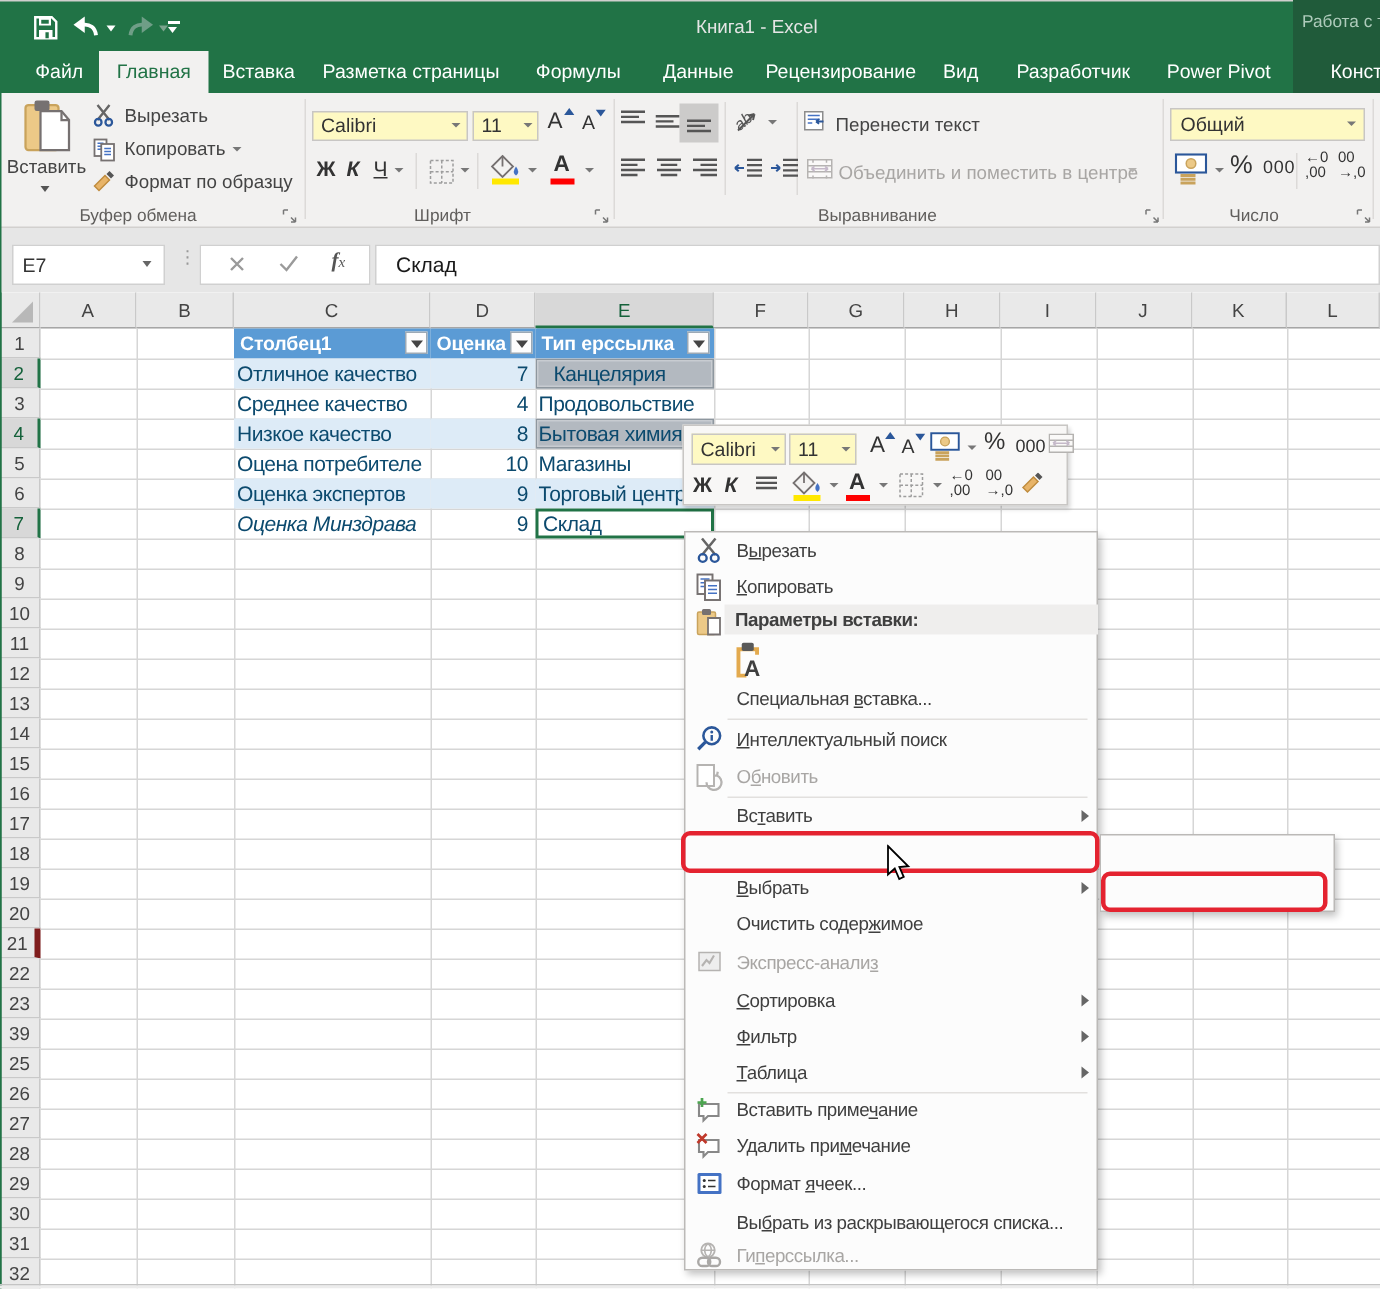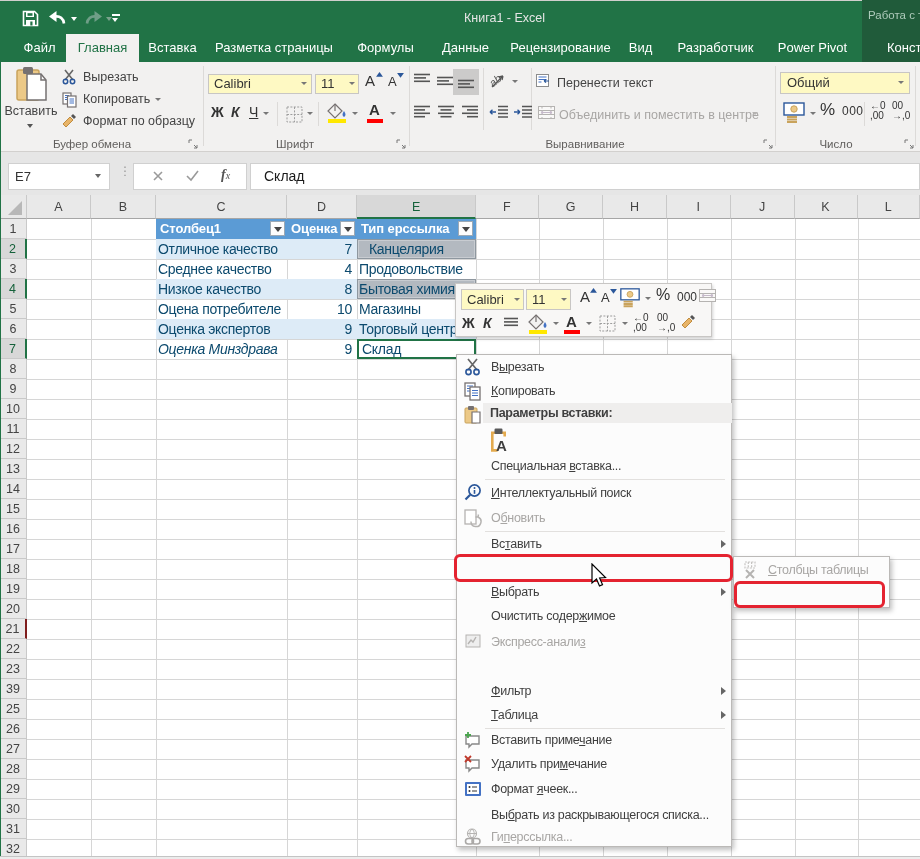--- a/index.html
+++ b/index.html
@@ -280,21 +280,21 @@
 <div class="rowhdr" style="top:224px;height:20px;border-right:1px solid #c9c9c9;line-height:20px">11</div>
 <div class="rowhdr" style="top:244px;height:20px;border-right:1px solid #c9c9c9;line-height:20px">12</div>
 <div class="rowhdr" style="top:264px;height:20px;border-right:1px solid #c9c9c9;line-height:20px">13</div>
 <div class="rowhdr" style="top:284px;height:20px;border-right:1px solid #c9c9c9;line-height:20px">14</div>
 <div class="rowhdr" style="top:304px;height:20px;border-right:1px solid #c9c9c9;line-height:20px">15</div>
 <div class="rowhdr" style="top:324px;height:20px;border-right:1px solid #c9c9c9;line-height:20px">16</div>
 <div class="rowhdr" style="top:344px;height:20px;border-right:1px solid #c9c9c9;line-height:20px">17</div>
 <div class="rowhdr" style="top:364px;height:20px;border-right:1px solid #c9c9c9;line-height:20px">18</div>
 <div class="rowhdr" style="top:384px;height:20px;border-right:1px solid #c9c9c9;line-height:20px">19</div>
 <div class="rowhdr" style="top:404px;height:20px;border-right:1px solid #c9c9c9;line-height:20px">20</div>
-<div class="rowhdr" style="top:424px;height:20px;border-right:2px solid #7f1d1d;line-height:20px">21</div>
+<div class="rowhdr" style="top:424px;height:20px;border-right:4px solid #7f1d1d;line-height:20px">21</div>
 <div class="rowhdr" style="top:444px;height:20px;border-right:1px solid #c9c9c9;line-height:20px">22</div>
 <div class="rowhdr" style="top:464px;height:20px;border-right:1px solid #c9c9c9;line-height:20px">23</div>
 <div class="rowhdr" style="top:484px;height:20px;border-right:1px solid #c9c9c9;line-height:20px">39</div>
 <div class="rowhdr" style="top:504px;height:20px;border-right:1px solid #c9c9c9;line-height:20px">25</div>
 <div class="rowhdr" style="top:524px;height:20px;border-right:1px solid #c9c9c9;line-height:20px">26</div>
 <div class="rowhdr" style="top:544px;height:20px;border-right:1px solid #c9c9c9;line-height:20px">27</div>
 <div class="rowhdr" style="top:564px;height:20px;border-right:1px solid #c9c9c9;line-height:20px">28</div>
 <div class="rowhdr" style="top:584px;height:20px;border-right:1px solid #c9c9c9;line-height:20px">29</div>
 <div class="rowhdr" style="top:604px;height:20px;border-right:1px solid #c9c9c9;line-height:20px">30</div>
 <div class="rowhdr" style="top:624px;height:20px;border-right:1px solid #c9c9c9;line-height:20px">31</div>
@@ -487,20 +487,24 @@
 <div class="mi " style="top:249px">
       <div class="txt">Очистить содер<span class="u">ж</span>имое</div>
     </div>
 <div class="mi dis" style="top:275px">
       <svg class="micon" viewBox="0 0 20 20">
         <rect x="3" y="3" width="14" height="12" fill="#eee" stroke="#b5b3b1"></rect>
         <path d="M5 12 l3-4 2 2 3-5" stroke="#b5b3b1" stroke-width="1.4" fill="none"></path>
       </svg>
       <div class="txt">Экспресс-анали<span class="u">з</span></div>
     </div>
+<div class="mi " style="top:300px">
+      <div class="txt"><span class="u">С</span>ортировка</div>
+      <div class="arrow"></div>
+    </div>
 <div class="mi " style="top:324px">
       <div class="txt"><span class="u">Ф</span>ильтр</div>
       <div class="arrow"></div>
     </div>
 <div class="mi " style="top:348px">
       <div class="txt"><span class="u">Т</span>аблица</div>
       <div class="arrow"></div>
     </div>
 <div class="msep" style="top:373px"></div>
 <div class="mi " style="top:373px">
@@ -535,27 +539,20 @@
       <svg class="micon" viewBox="0 0 20 20">
         <circle cx="9" cy="6.5" r="4.5" fill="none" stroke="#b5b3b1" stroke-width="1.2"></circle>
         <path d="M4.5 6.5 h9 M9 2 c-3 2.5-3 6.5 0 9 M9 2 c3 2.5 3 6.5 0 9" fill="none" stroke="#b5b3b1" stroke-width="1"></path>
         <rect x="2.5" y="11.5" width="8" height="5.5" rx="2.7" fill="none" stroke="#aaa8a6" stroke-width="1.6"></rect>
         <rect x="9" y="11.5" width="8" height="5.5" rx="2.7" fill="none" stroke="#aaa8a6" stroke-width="1.6"></rect>
       </svg>
       <div class="txt">Ги<span class="u">п</span>ерссылка...</div>
     </div>
 </div>
 <div id="submenu" class="abs">
-<div class="mi dis" style="top:1px;width:153px">
-      <svg class="micon" viewBox="0 0 20 20">
-        <path d="M5 2 h10 v6 h-10 z M8.3 2 v6 M11.6 2 v6" fill="none" stroke="#c5c3c1" stroke-width="1.2" stroke-dasharray="2 1.2"></path>
-        <path d="M6 10 l8 8 M14 10 l-8 8" stroke="#b5b3b1" stroke-width="2"></path>
-      </svg>
-      <div class="txt"><span class="u">С</span>толбцы таблицы</div>
-    </div>
 </div>
 <div class="redbox" style="left:454px;top:554px;width:279px;height:28px"></div>
 <div class="redbox" style="left:734px;top:581px;width:151px;height:27px"></div>
 <svg class="abs" style="left:590px;top:563px" width="20" height="28" viewBox="0 0 20 28">
     <path d="M2 1 L2 20 L6.5 16 L9.5 23 L12.5 21.6 L9.6 15 L15.5 14.5 z" fill="#fff" stroke="#000" stroke-width="1.2"></path>
   </svg>
 <div class="abs" style="left:0;top:62px;width:1px;height:797px;background:#217346"></div>
 <div class="abs" style="left:0;top:856px;width:920px;height:1px;background:#c4c4c4"></div>
 <div class="abs" style="left:0;top:857px;width:920px;height:2px;background:#ececec"></div>
 </body></html>

